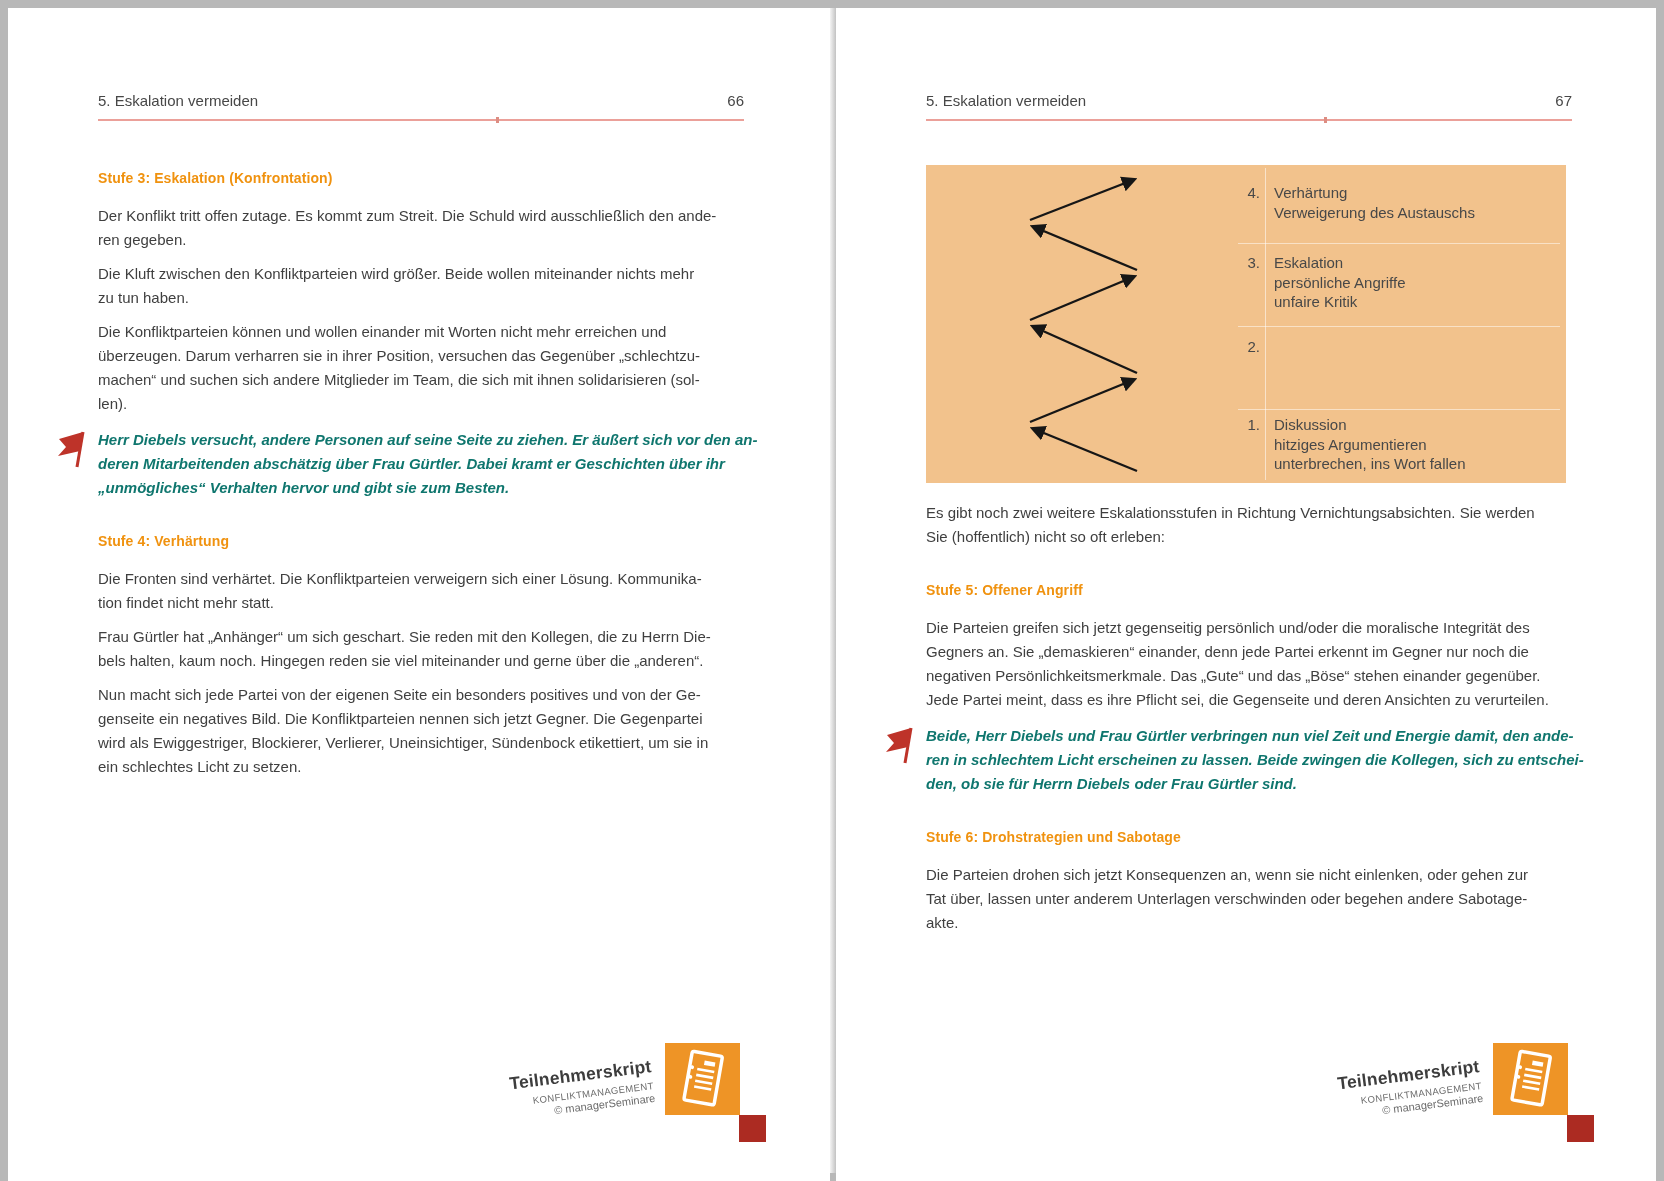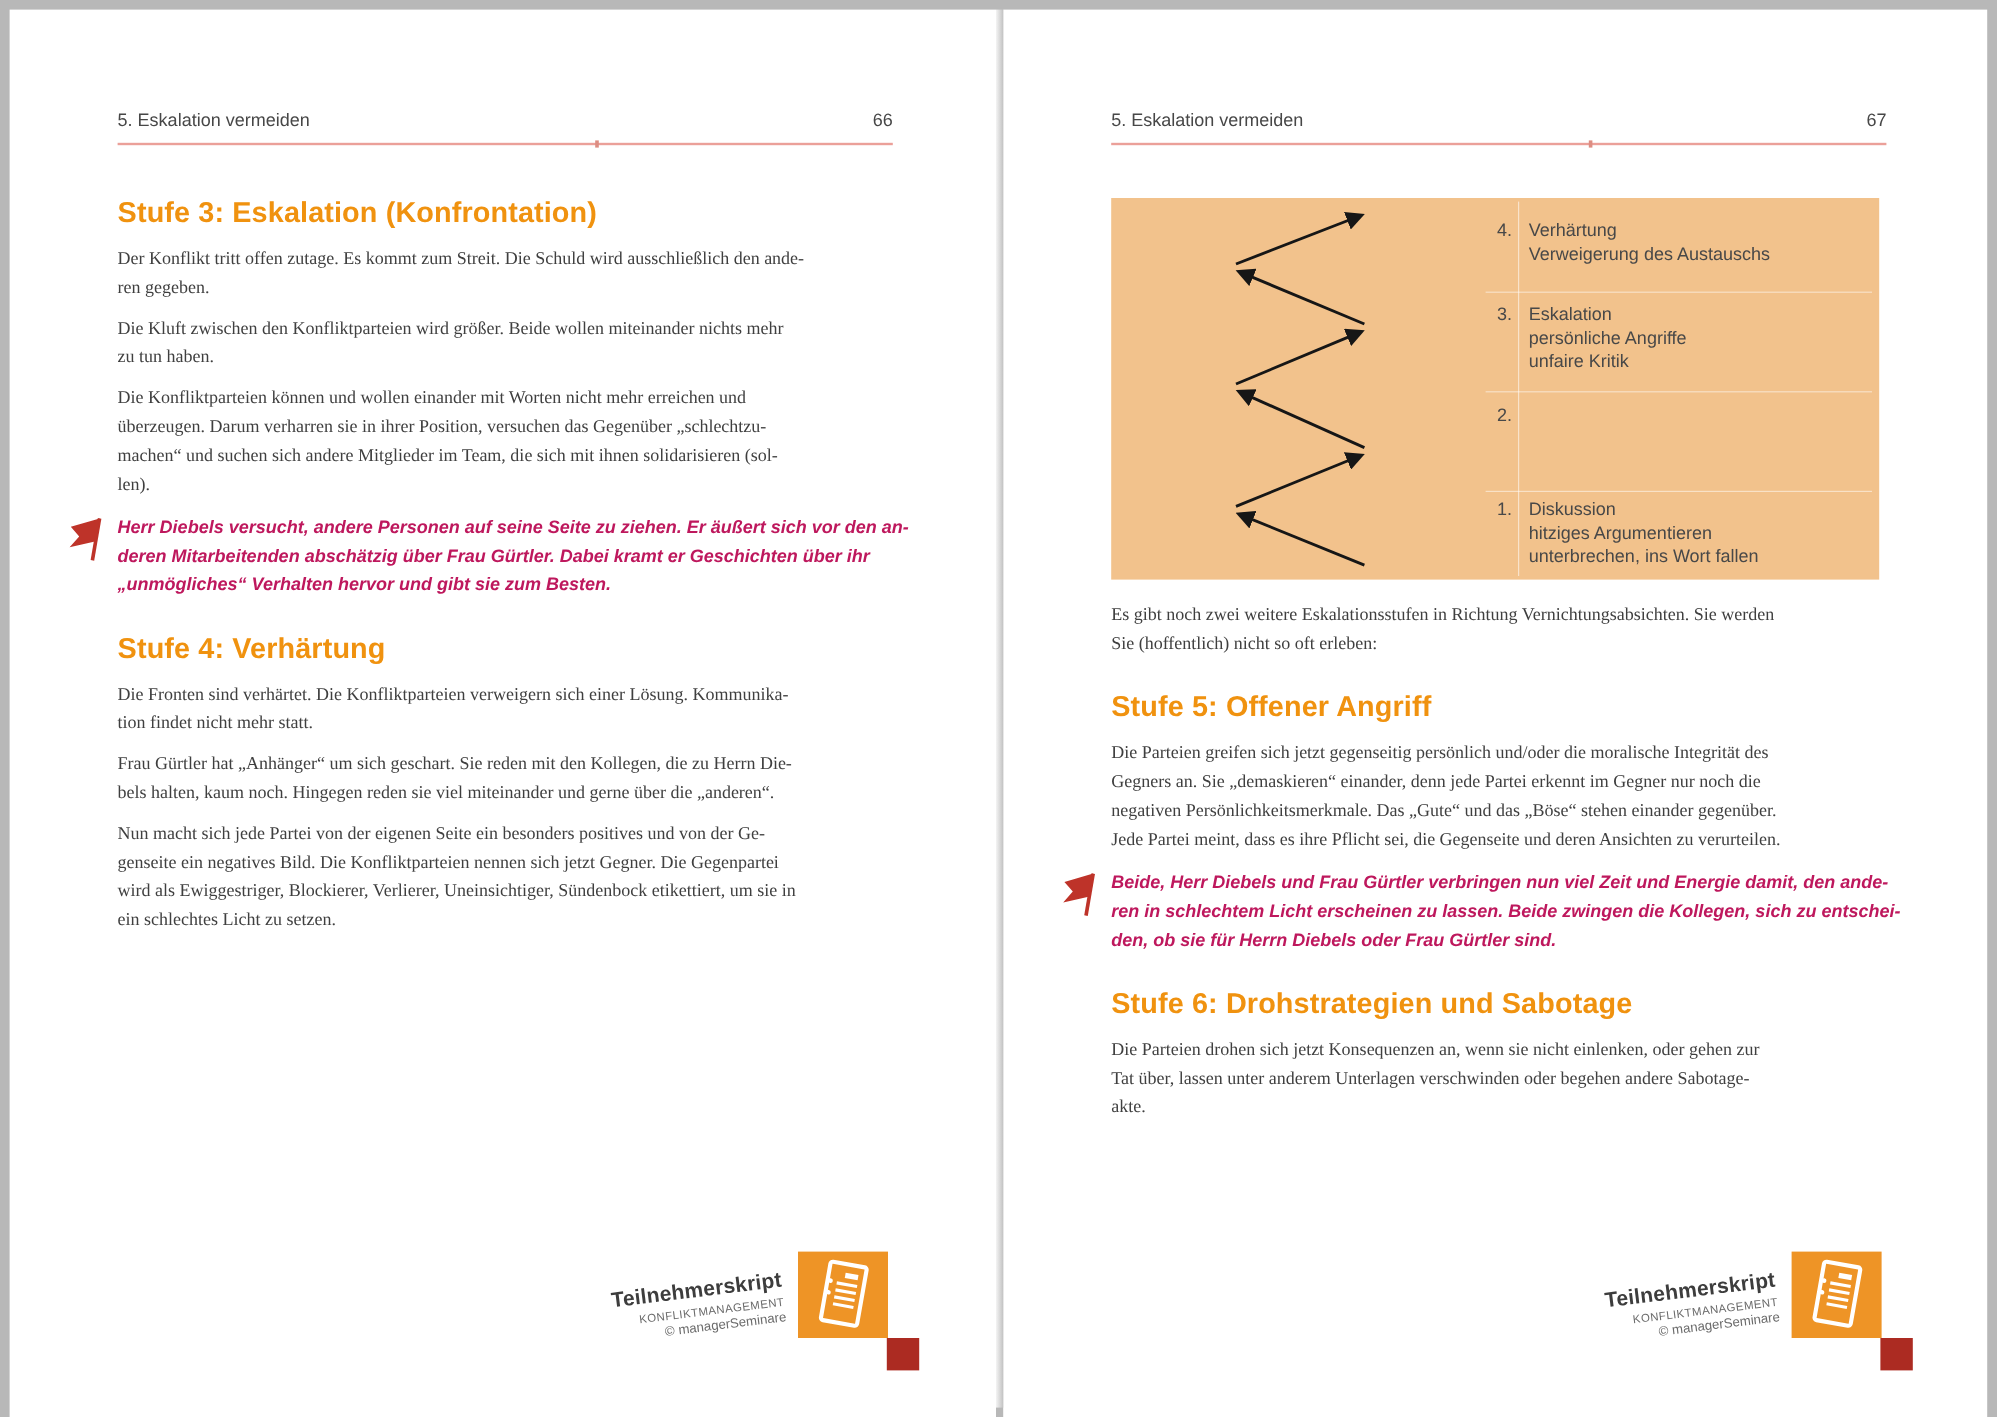--- a/index.html
+++ b/index.html
@@ -16,28 +16,28 @@
 
   .page-head{position:absolute;top:84px;left:90px;width:646px;
     display:flex;justify-content:space-between;
     font-size:15px;color:#474747;}
   .head-rule{position:absolute;top:111px;left:90px;width:646px;height:2px;
     background:#eba099;}
   .head-rule .tick{position:absolute;left:398px;top:-2px;width:3px;height:6px;
     background:#dd8d82;}
 
   .content{position:absolute;top:113px;left:90px;width:646px;color:#3f3f3f;}
-  h2.stufe{margin:28px 0 13px;font-size:24px;line-height:26px;
+  h2.stufe{margin:28px 0 13px;font-size:14px;line-height:26px;
     color:#f0920f;font-weight:700;letter-spacing:.1px;}
   h2.stufe.first{margin-top:44px;}
-  p.body{margin:10px 0 0;font-size:15px;line-height:24px;white-space:pre;font-family:Liberation Serif, serif;}
+  p.body{margin:10px 0 0;font-size:15px;line-height:24px;white-space:pre;}
 
   .flag-row{position:relative;margin:12px 0 0;}
   .flag-row p{margin:0;font-size:15px;line-height:24px;white-space:pre;
-    font-weight:700;font-style:italic;color:#be185d;}
+    font-weight:700;font-style:italic;color:#0f766e;}
   .flag-icon{position:absolute;left:-44px;top:1px;width:36px;height:40px;}
 
   
   .diagram-box{position:relative;margin-top:44px;width:640px;height:318px;
     background:#f2c28c;}
   .zigzag{position:absolute;left:0;top:0;}
   .diag-vline{position:absolute;left:339px;top:3px;bottom:3px;width:1px;
     background:rgba(255,255,255,.55);}
   .diag-hline{position:absolute;left:312px;right:6px;height:1px;
     background:rgba(255,255,255,.5);}

